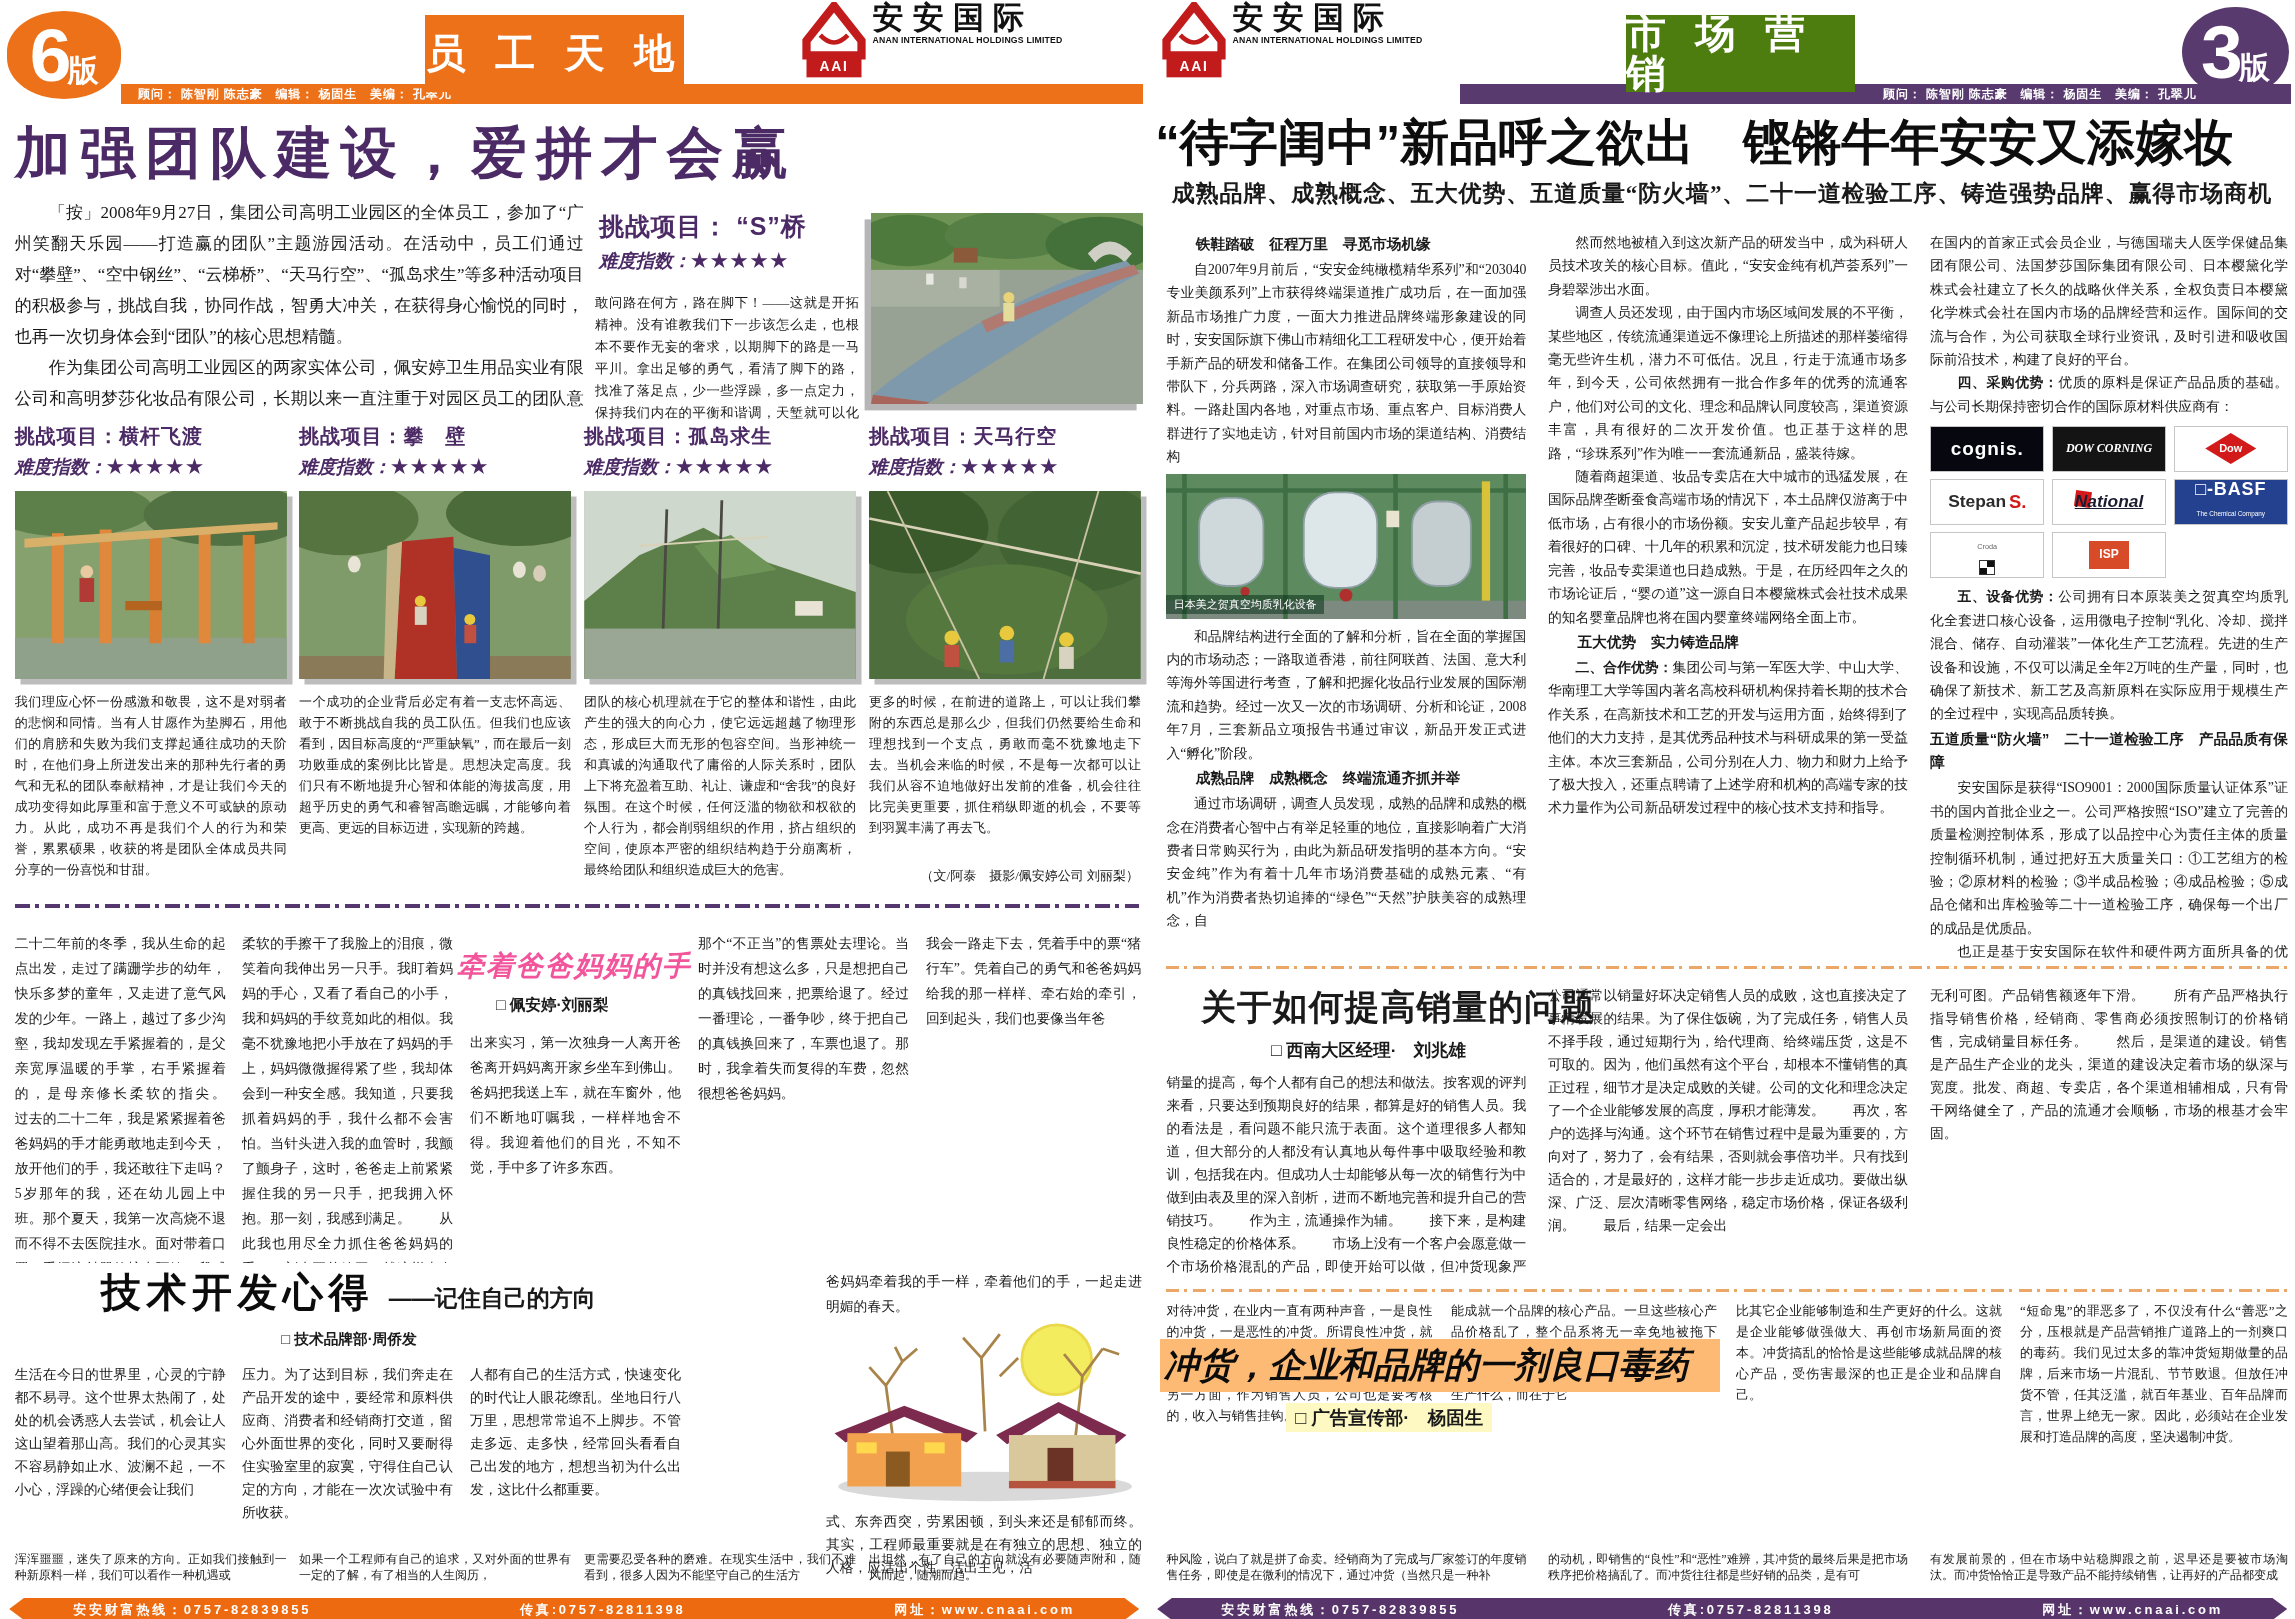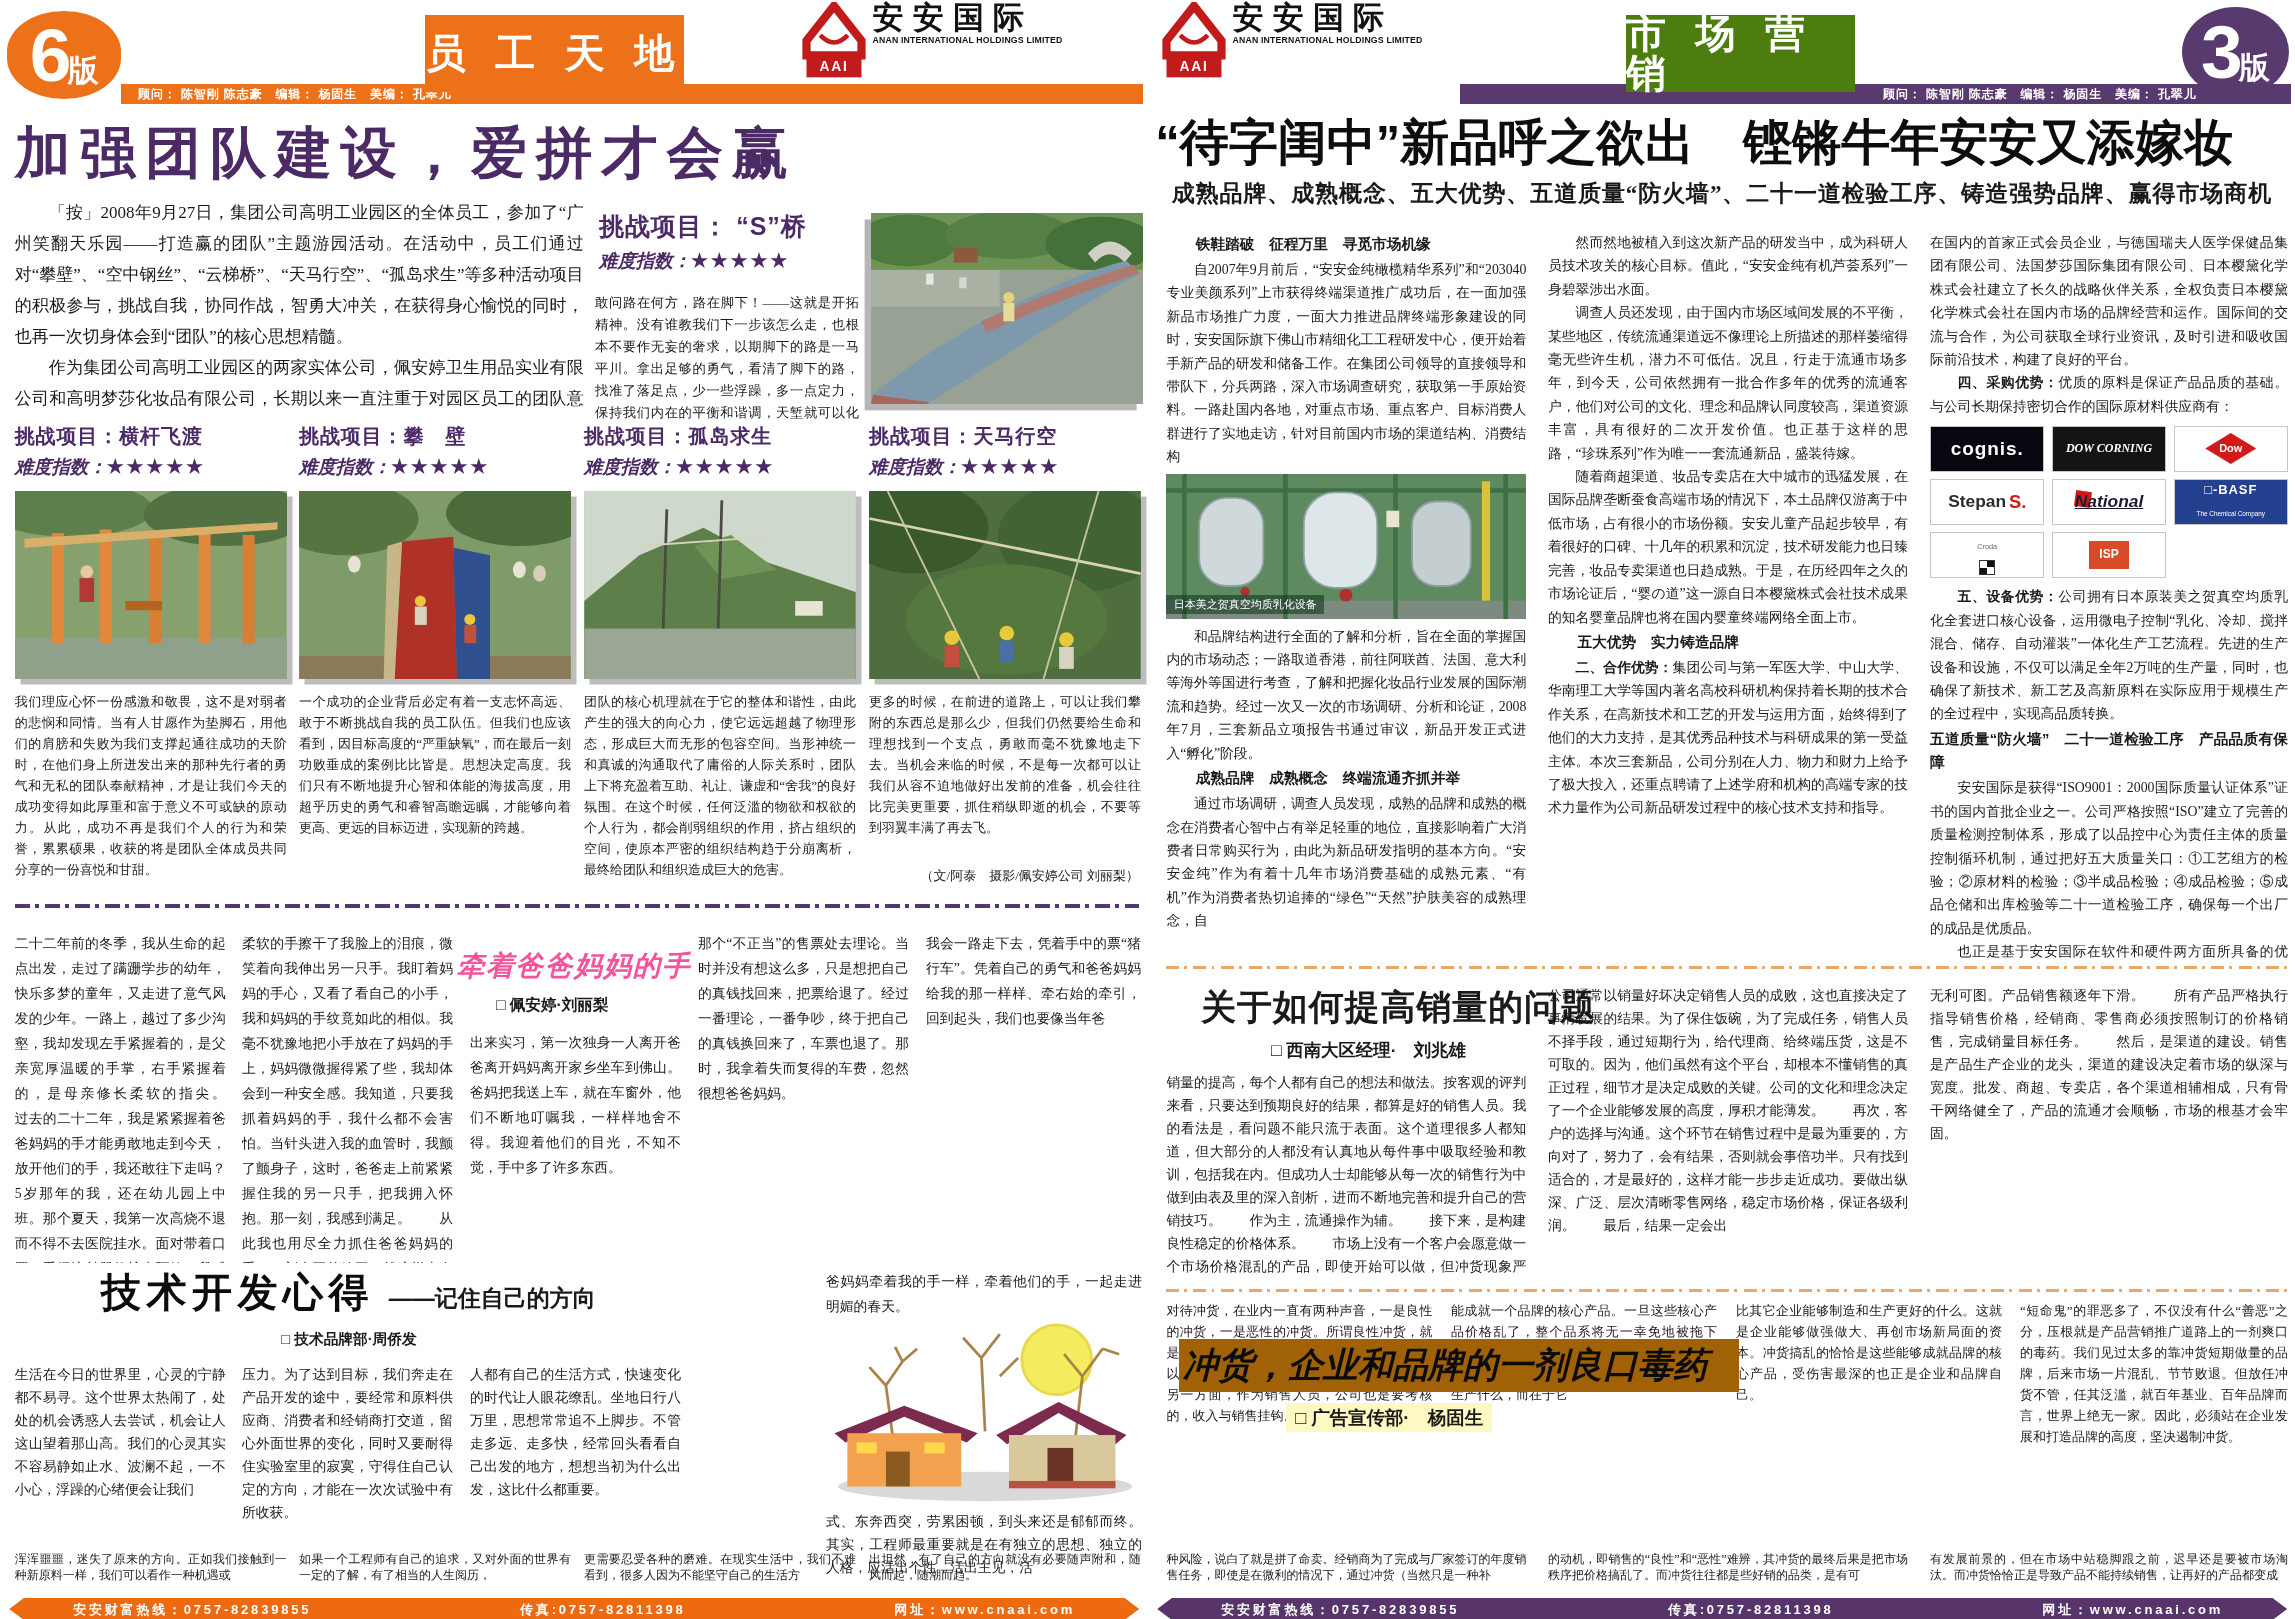--- a/index.html
+++ b/index.html
@@ -59,21 +59,21 @@
   .lg-dowc { background:#141414; color:#fff; font-style:italic; font-weight:bold; font-size:12px;
              font-family:"Liberation Serif",serif; }
   .lg-dow .dia { width:51px; height:31px; background:#d31a1a; color:#fff; font:bold 11px/31px "Liberation Sans",sans-serif;
                  text-align:center; clip-path:polygon(50% 0,100% 50%,50% 100%,0 50%); }
   .lg-stepan span:first-child { font-weight:bold; font-size:17.4px; color:#2b2b2b; }
   .lg-stepan span:last-child { font-weight:bold; font-size:18.4px; color:#d31a1a; margin-left:2.8px; }
   .lg-nat { position:relative; }
   .lg-nat .sq { position:absolute; left:22px; top:11px; width:15.6px; height:15.6px; background:#d31a1a; transform:rotate(8deg); }
   .lg-nat .nm { position:relative; font-style:italic; font-weight:bold; font-size:17.4px; color:#1c1c30; text-decoration:underline; }
   .lg-basf { background:#23418f; color:#fff; flex-direction:column; }
-  .lg-basf .b1 { font-weight:bold; font-size:13px; letter-spacing:0.9px; }
+  .lg-basf .b1 { font-weight:bold; font-size:18px; letter-spacing:0.9px; }
   .lg-basf .b2 { font-size:6.4px; }
   .lg-croda { flex-direction:column; }
   .lg-croda .cr { font-size:7.3px; color:#666; }
   .lg-croda .ck { width:16.5px; height:14.7px; margin-top:1.8px;
     background:conic-gradient(#111 0 25%, #fff 0 50%, #111 0 75%, #fff 0); border:0.9px solid #333; }
   .lg-isp .isq { width:40px; height:27.5px; background:#d84b28; color:#fff; font:bold 12px/27.5px "Liberation Sans",sans-serif; text-align:center; }
 </style>
 </head>
 <body>
 
@@ -391,21 +391,21 @@
       <div class="ab bt" style="left:782px;top:984px;width:358px;height:296px;">无利可图。产品销售额逐年下滑。　　所有产品严格执行指导销售价格，经销商、零售商必须按照制订的价格销售，完成销量目标任务。　　然后，是渠道的建设。销售是产品生产企业的龙头，渠道的建设决定着市场的纵深与宽度。批发、商超、专卖店，各个渠道相辅相成，只有骨干网络健全了，产品的流通才会顺畅，市场的根基才会牢固。</div>
     </div>
 
     <div class="ab divider-o" style="left:18.4px;top:1289px;width:1122px;"></div>
 
     <div>
       <div class="ab bt2" style="left:18.4px;top:1300px;width:266px;height:241px;">对待冲货，在业内一直有两种声音，一是良性的冲货，一是恶性的冲货。所谓良性冲货，就是经销商能够完成合同销售任务，年底仍然可以享受到厂家的销售返利，而且是一劳永逸。另一方面，作为销售人员，公司也是要考核的，收入与销售挂钩。从个人的角度出发，</div>
       <div class="ab bt2" style="left:303px;top:1300px;width:266px;height:241px;">能成就一个品牌的核心产品。一旦这些核心产品价格乱了，整个品系将无一幸免地被拖下水，对品牌的成长将造成致命的内伤。危害还不仅如此。企业的知名度，不是它能够制造和生产什么，而在于它</div>
       <div class="ab bt2" style="left:588px;top:1300px;width:266px;height:241px;">比其它企业能够制造和生产更好的什么。这就是企业能够做强做大、再创市场新局面的资本。冲货搞乱的恰恰是这些能够成就品牌的核心产品，受伤害最深的也正是企业和品牌自己。</div>
       <div class="ab bt2" style="left:872px;top:1300px;width:268px;height:241px;">“短命鬼”的罪恶多了，不仅没有什么“善恶”之分，压根就是产品营销推广道路上的一剂爽口的毒药。我们见过太多的靠冲货短期做量的品牌，后来市场一片混乱、节节败退。但放任冲货不管，任其泛滥，就百年基业、百年品牌而言，世界上绝无一家。因此，必须站在企业发展和打造品牌的高度，坚决遏制冲货。</div>
-      <div class="ab" style="left:31px;top:1339px;width:560px;background:#a16207;padding:5.5px 3.7px;font:bold italic 35px/1.2 'Liberation Serif',serif;color:#0c0c0c;white-space:nowrap;">冲货，企业和品牌的一剂良口毒药</div>
+      <div class="ab" style="left:12px;top:1339px;width:560px;background:#fdba74;padding:5.5px 3.7px;font:bold italic 35px/1.2 'Liberation Serif',serif;color:#0c0c0c;white-space:nowrap;">冲货，企业和品牌的一剂良口毒药</div>
       <div class="ab sans" style="left:138px;top:1403px;background:#fef9c3;padding:1.8px 9.2px;font-weight:bold;font-size:18.4px;white-space:nowrap;">□ 广告宣传部·　杨固生</div>
     </div>
 
     <div>
       <div class="ab bt2" style="left:18.4px;top:1552px;width:360px;height:46px;font-size:12px;line-height:15.6px;">种风险，说白了就是拼了命卖。经销商为了完成与厂家签订的年度销售任务，即使是在微利的情况下，通过冲货（当然只是一种补</div>
       <div class="ab bt2" style="left:400px;top:1552px;width:360px;height:46px;font-size:12px;line-height:15.6px;">的动机，即销售的“良性”和“恶性”难辨，其冲货的最终后果是把市场秩序把价格搞乱了。而冲货往往都是些好销的品类，是有可</div>
       <div class="ab bt2" style="left:782px;top:1552px;width:358px;height:46px;font-size:12px;line-height:15.6px;">有发展前景的，但在市场中站稳脚跟之前，迟早还是要被市场淘汰。而冲货恰恰正是导致产品不能持续销售，让再好的产品都变成</div>
     </div>
 
     <div class="ab footbar" style="left:9.2px;top:1598px;width:1130px;background:#57356b;">

